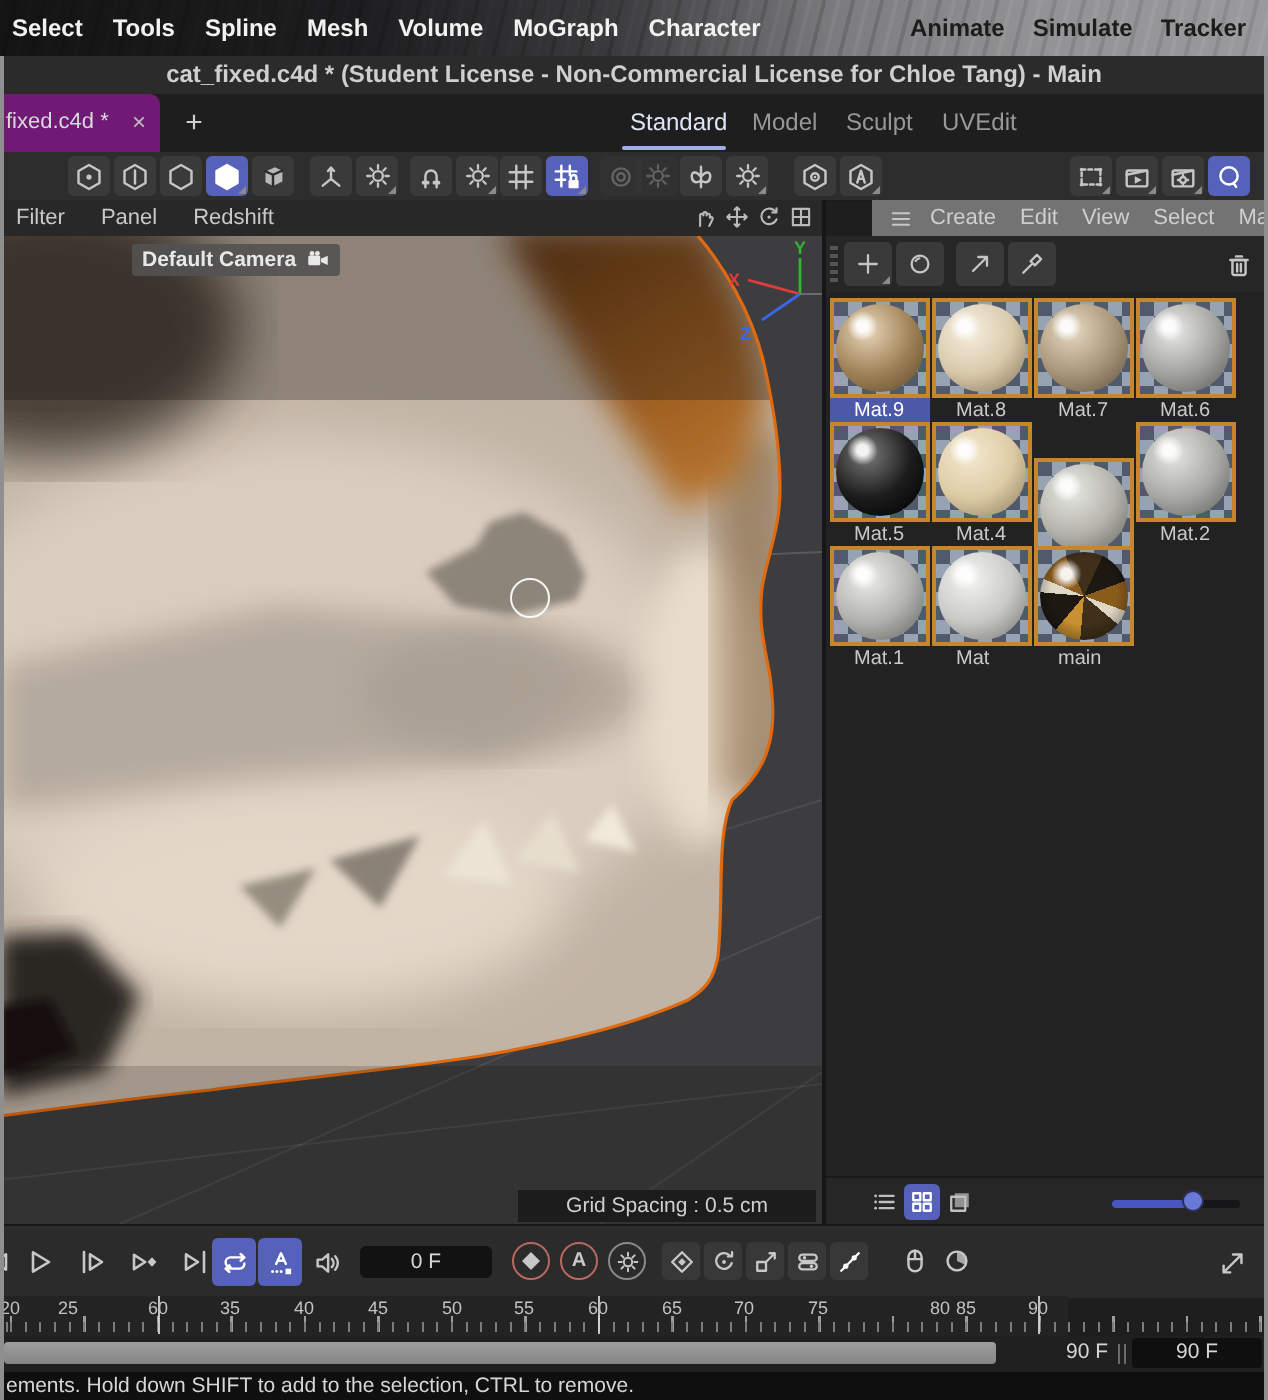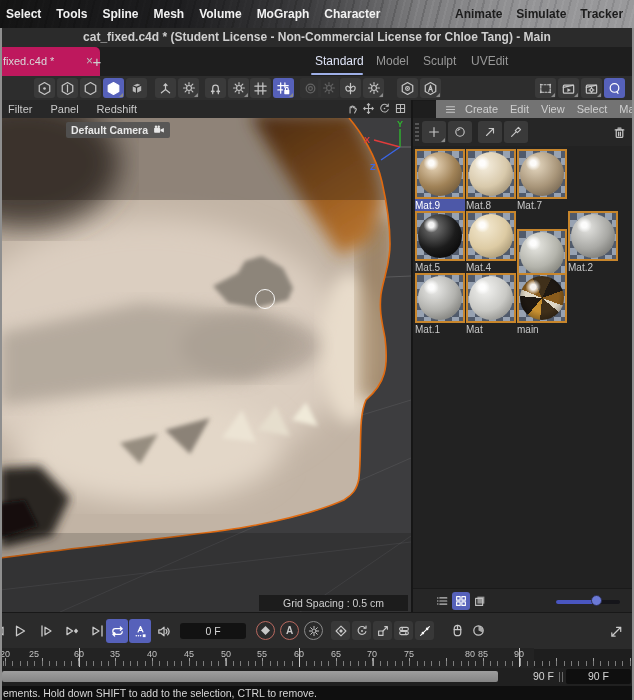--- a/index.html
+++ b/index.html
@@ -16,21 +16,21 @@
   .mleft{position:absolute;left:6px;top:0;height:28px;display:flex;gap:15px;align-items:center;
     font-size:12px;font-weight:600;color:#f2f2f2;}
   .mright{position:absolute;left:455px;top:0;width:179px;height:28px;display:flex;gap:14px;align-items:center;
     font-size:12px;font-weight:600;color:#1c1c1c;overflow:hidden;white-space:nowrap;}
   .mitem{cursor:default;}
   
   .titlebar{left:0;top:28px;width:634px;height:19px;background:#2b2b2b;border-bottom:1px solid #171717;
     color:#cfcfcf;font-size:12px;font-weight:bold;text-align:center;line-height:19px;}
   
   .tabbar{left:0;top:47px;width:634px;height:29px;background:#1e1e1e;border-bottom:1px solid #141414;}
-  .doctab{position:absolute;left:0;top:0;width:100px;height:29px;background:#be185d;border-radius:0 5px 0 0;
+  .doctab{position:absolute;left:0;top:0;width:80px;height:29px;background:#701a75;border-radius:0 5px 0 0;
     color:#d9d9d9;font-size:11px;line-height:29px;padding-left:3px;box-sizing:border-box;}
   .doctab .x{position:absolute;right:7px;top:0;line-height:29px;color:#bbb;font-size:12px;}
   .addtab{position:absolute;left:88px;top:0;width:18px;height:29px;color:#cfcfcf;font-size:15px;line-height:29px;text-align:center;}
   .laytab{position:absolute;top:0;height:29px;line-height:29px;font-size:12px;color:#989898;}
   .laytab.active{color:#dfe4f7;}
   .layul{position:absolute;left:311px;top:26px;width:52px;height:2px;background:#9fb0e8;border-radius:1px;}
   
   .toolbar{left:0;top:76px;width:634px;height:24px;background:#2d2d2d;border-bottom:1px solid #1a1a1a;}
   .tb{position:absolute;top:2px;width:21px;height:20px;background:#3a3a3a;border-radius:3px;
       display:flex;align-items:center;justify-content:center;color:#c6c6c6;}
@@ -61,21 +61,21 @@
     display:flex;align-items:center;justify-content:center;color:#c6c6c6;}
   .mtb.plain{background:transparent;}
   .dots{position:absolute;left:2px;top:5px;width:4px;height:18px;
     background:repeating-linear-gradient(180deg,#555 0 2px,transparent 2px 4px);}
   .mat-cell{position:absolute;width:50px;}
   .mat-thumb{width:50px;height:50px;box-sizing:border-box;border:2px solid #c8862c;
     background-color:#8e99ab;
     background-image:conic-gradient(#97a2b2 90deg,#505a6b 90deg 180deg,#97a2b2 180deg 270deg,#505a6b 270deg);
     background-size:14px 14px;position:relative;}
   .sphere{position:absolute;left:1px;top:1px;width:44px;height:44px;border-radius:50%;}
-  .mat-label{width:50px;height:15px;line-height:13px;font-size:10px;color:#c9c9c9;padding-left:0;box-sizing:border-box;
+  .mat-label{width:50px;height:15px;line-height:13px;font-size:10px;color:#c9c9c9;padding-left:12px;box-sizing:border-box;
     white-space:nowrap;overflow:hidden;}
   .mat-label.selected{background:#4d58a8;color:#fff;}
   .matbottom{position:absolute;left:0;top:470px;width:221px;height:24px;background:#262626;border-top:1px solid #1a1a1a;}
   .vb{position:absolute;top:3px;width:18px;height:18px;border-radius:3px;display:flex;align-items:center;justify-content:center;
     color:#c0c0c0;background:transparent;}
   .vb.active{background:#5661ba;color:#fff;}
   .slider-track{position:absolute;left:143px;top:11px;width:64px;height:4px;background:#15151a;border-radius:2px;}
   .slider-fill{position:absolute;left:0;top:0;width:44px;height:4px;background:#4a56c0;border-radius:2px;}
   .slider-handle{position:absolute;left:178px;top:6px;width:11px;height:11px;border-radius:50%;background:#6b79d6;border:1px solid #2c2f52;box-sizing:border-box;}
   
@@ -644,20 +644,26 @@
           <div class="sphere" style="background: radial-gradient(circle at 30% 25%, rgba(255, 255, 255, 0.92) 0px, rgba(255, 255, 255, 0.92) 6%, rgba(255, 255, 255, 0) 17%), radial-gradient(circle at 36% 30%, rgb(246, 239, 224) 0%, rgb(216, 201, 171) 52%, rgb(138, 122, 94) 96%);"></div>
         </div>
         <div class="mat-label">Mat.8</div>
       </div>
     <div class="mat-cell" style="left:104px;top:31px">
         <div class="mat-thumb">
           <div class="sphere" style="background: radial-gradient(circle at 30% 25%, rgba(255, 255, 255, 0.92) 0px, rgba(255, 255, 255, 0.92) 6%, rgba(255, 255, 255, 0) 17%), radial-gradient(circle at 36% 30%, rgb(230, 217, 194) 0%, rgb(169, 150, 122) 52%, rgb(99, 85, 66) 96%);"></div>
         </div>
         <div class="mat-label">Mat.7</div>
       </div>
+    <div class="mat-cell" style="left:155px;top:31px">
+        <div class="mat-thumb">
+          <div class="sphere" style="background: radial-gradient(circle at 30% 25%, rgba(255, 255, 255, 0.92) 0px, rgba(255, 255, 255, 0.92) 6%, rgba(255, 255, 255, 0) 17%), radial-gradient(circle at 36% 30%, rgb(233, 233, 231) 0%, rgb(163, 163, 160) 52%, rgb(93, 93, 90) 96%);"></div>
+        </div>
+        <div class="mat-label">Mat.6</div>
+      </div>
 
     <div class="mat-cell" style="left:2px;top:93px">
         <div class="mat-thumb">
           <div class="sphere" style="background: radial-gradient(circle at 30% 25%, rgba(255, 255, 255, 0.92) 0px, rgba(255, 255, 255, 0.92) 6%, rgba(255, 255, 255, 0) 17%), radial-gradient(circle at 36% 30%, rgb(122, 122, 122) 0%, rgb(28, 28, 28) 52%, rgb(0, 0, 0) 96%);"></div>
         </div>
         <div class="mat-label">Mat.5</div>
       </div>
     <div class="mat-cell" style="left:53px;top:93px">
         <div class="mat-thumb">
           <div class="sphere" style="background: radial-gradient(circle at 30% 25%, rgba(255, 255, 255, 0.92) 0px, rgba(255, 255, 255, 0.92) 6%, rgba(255, 255, 255, 0) 17%), radial-gradient(circle at 36% 30%, rgb(244, 234, 210) 0%, rgb(221, 203, 164) 52%, rgb(143, 128, 96) 96%);"></div>

